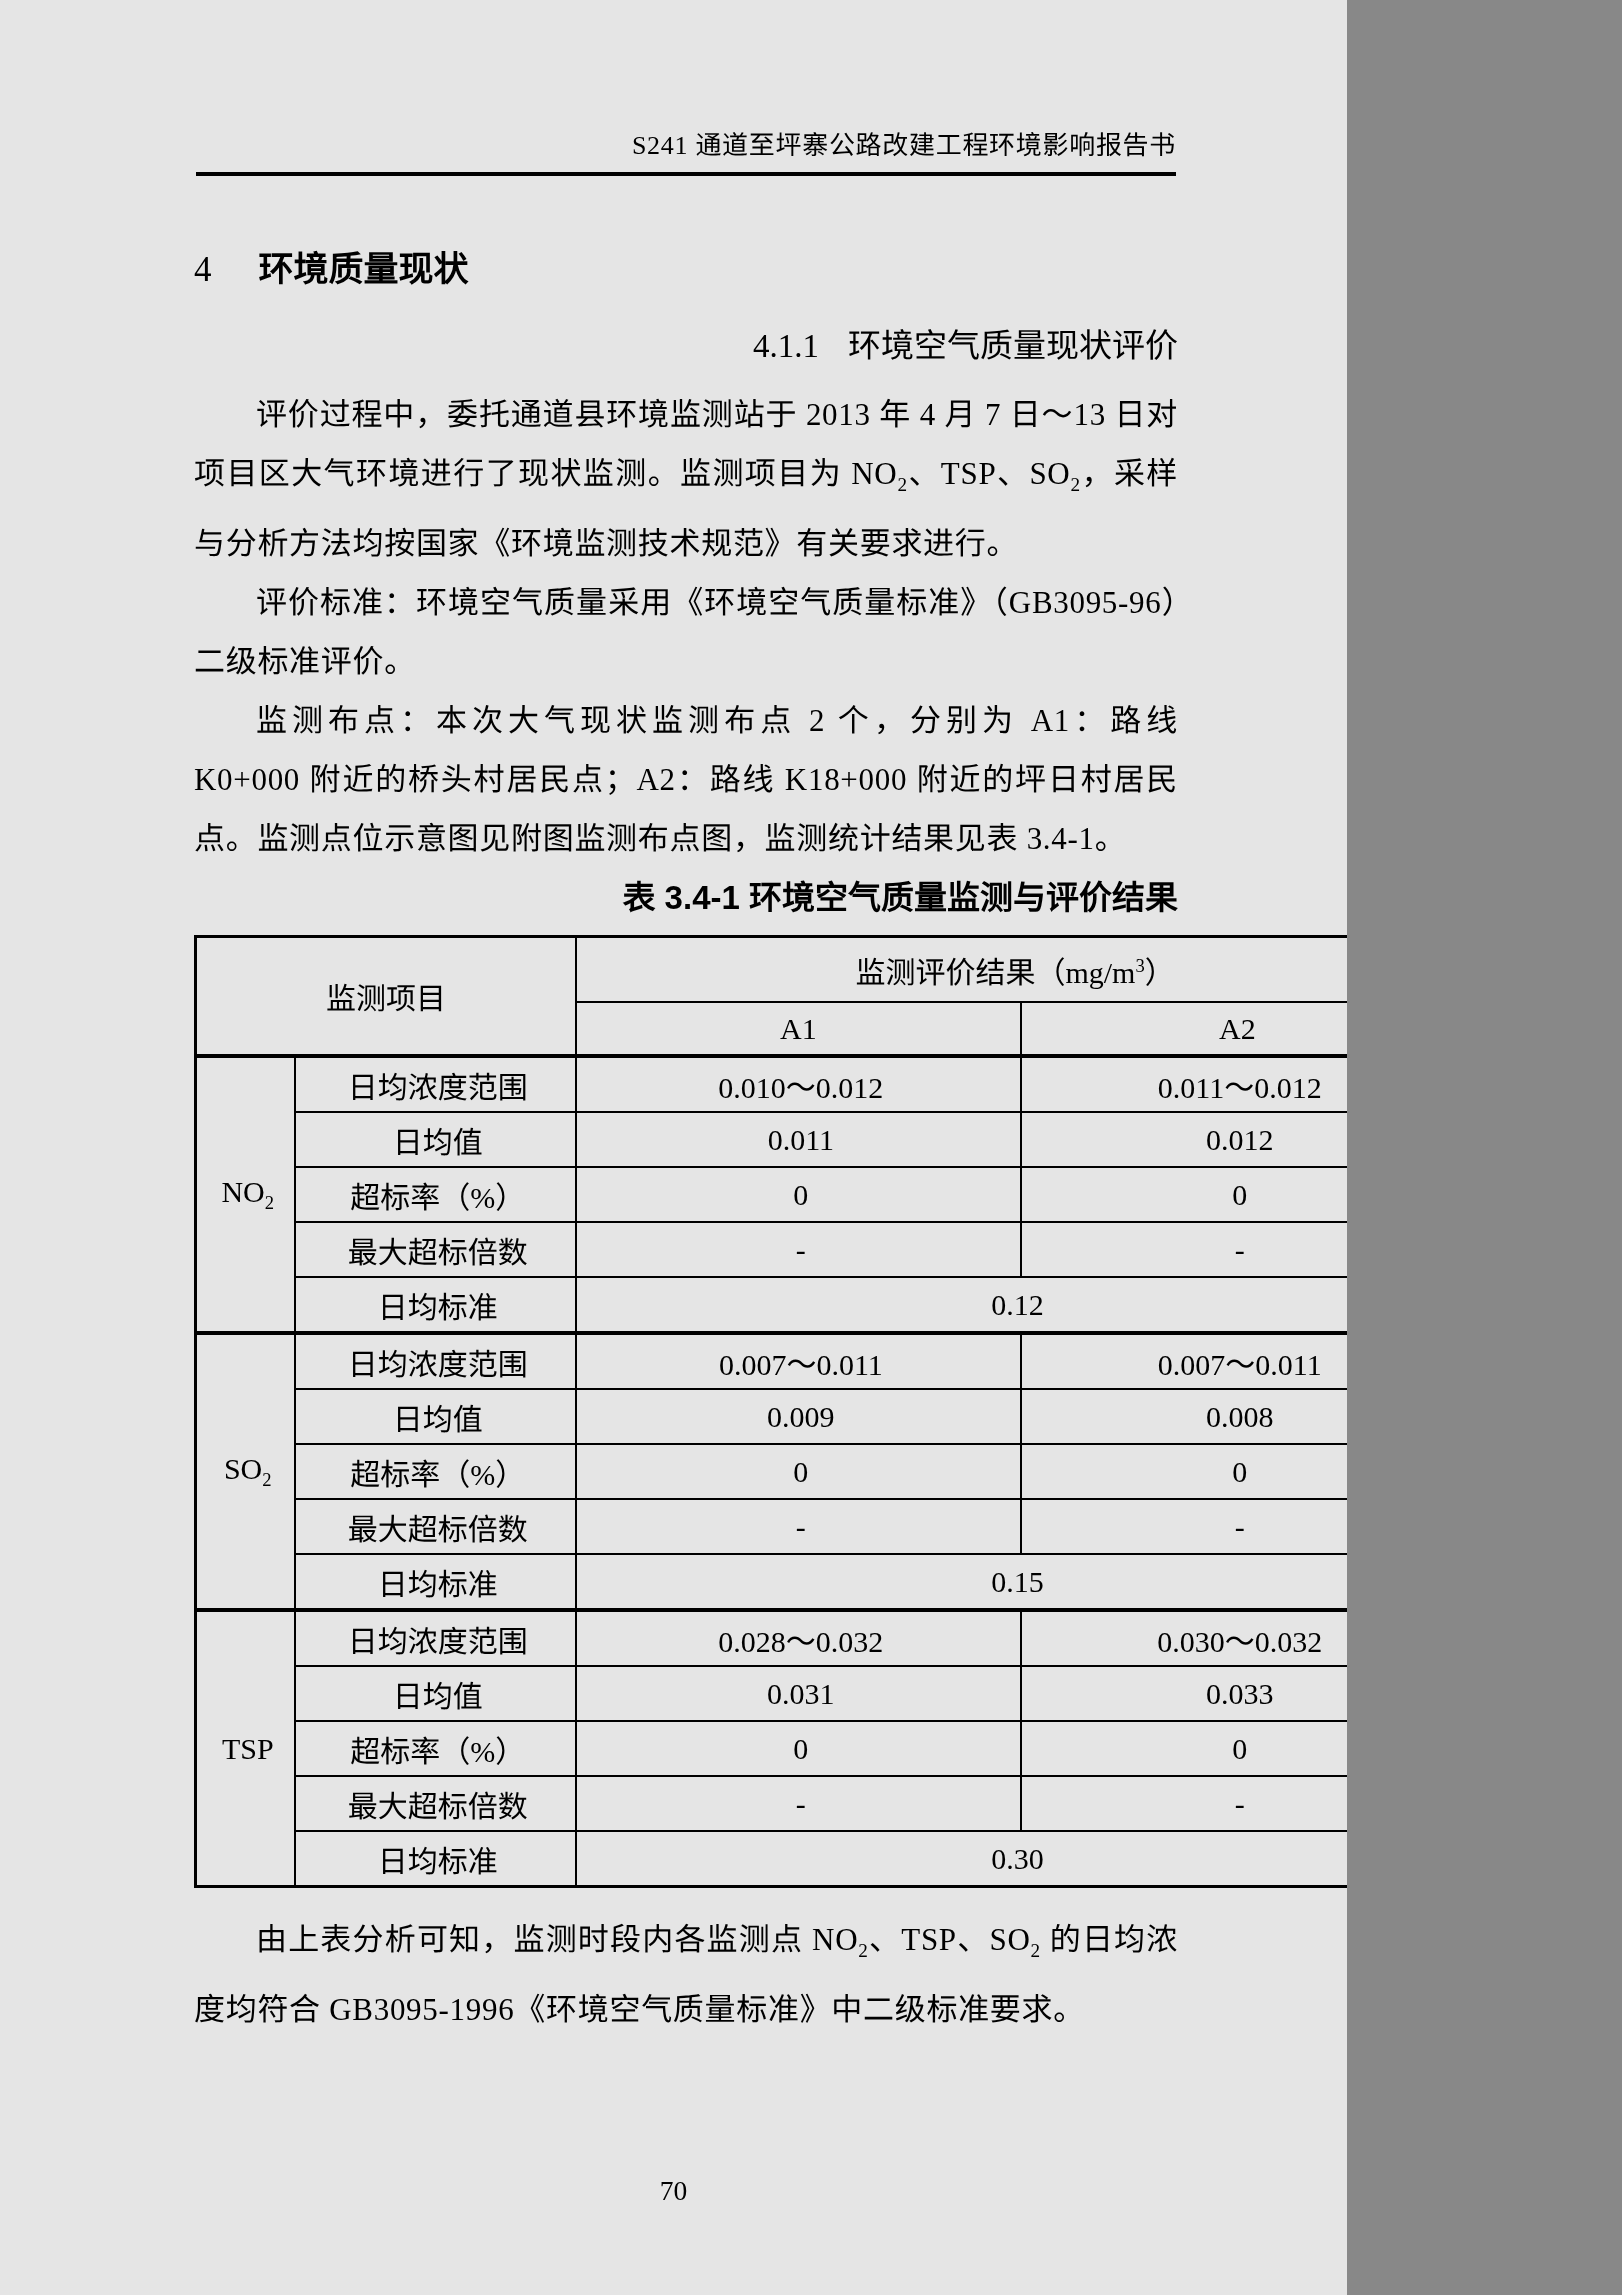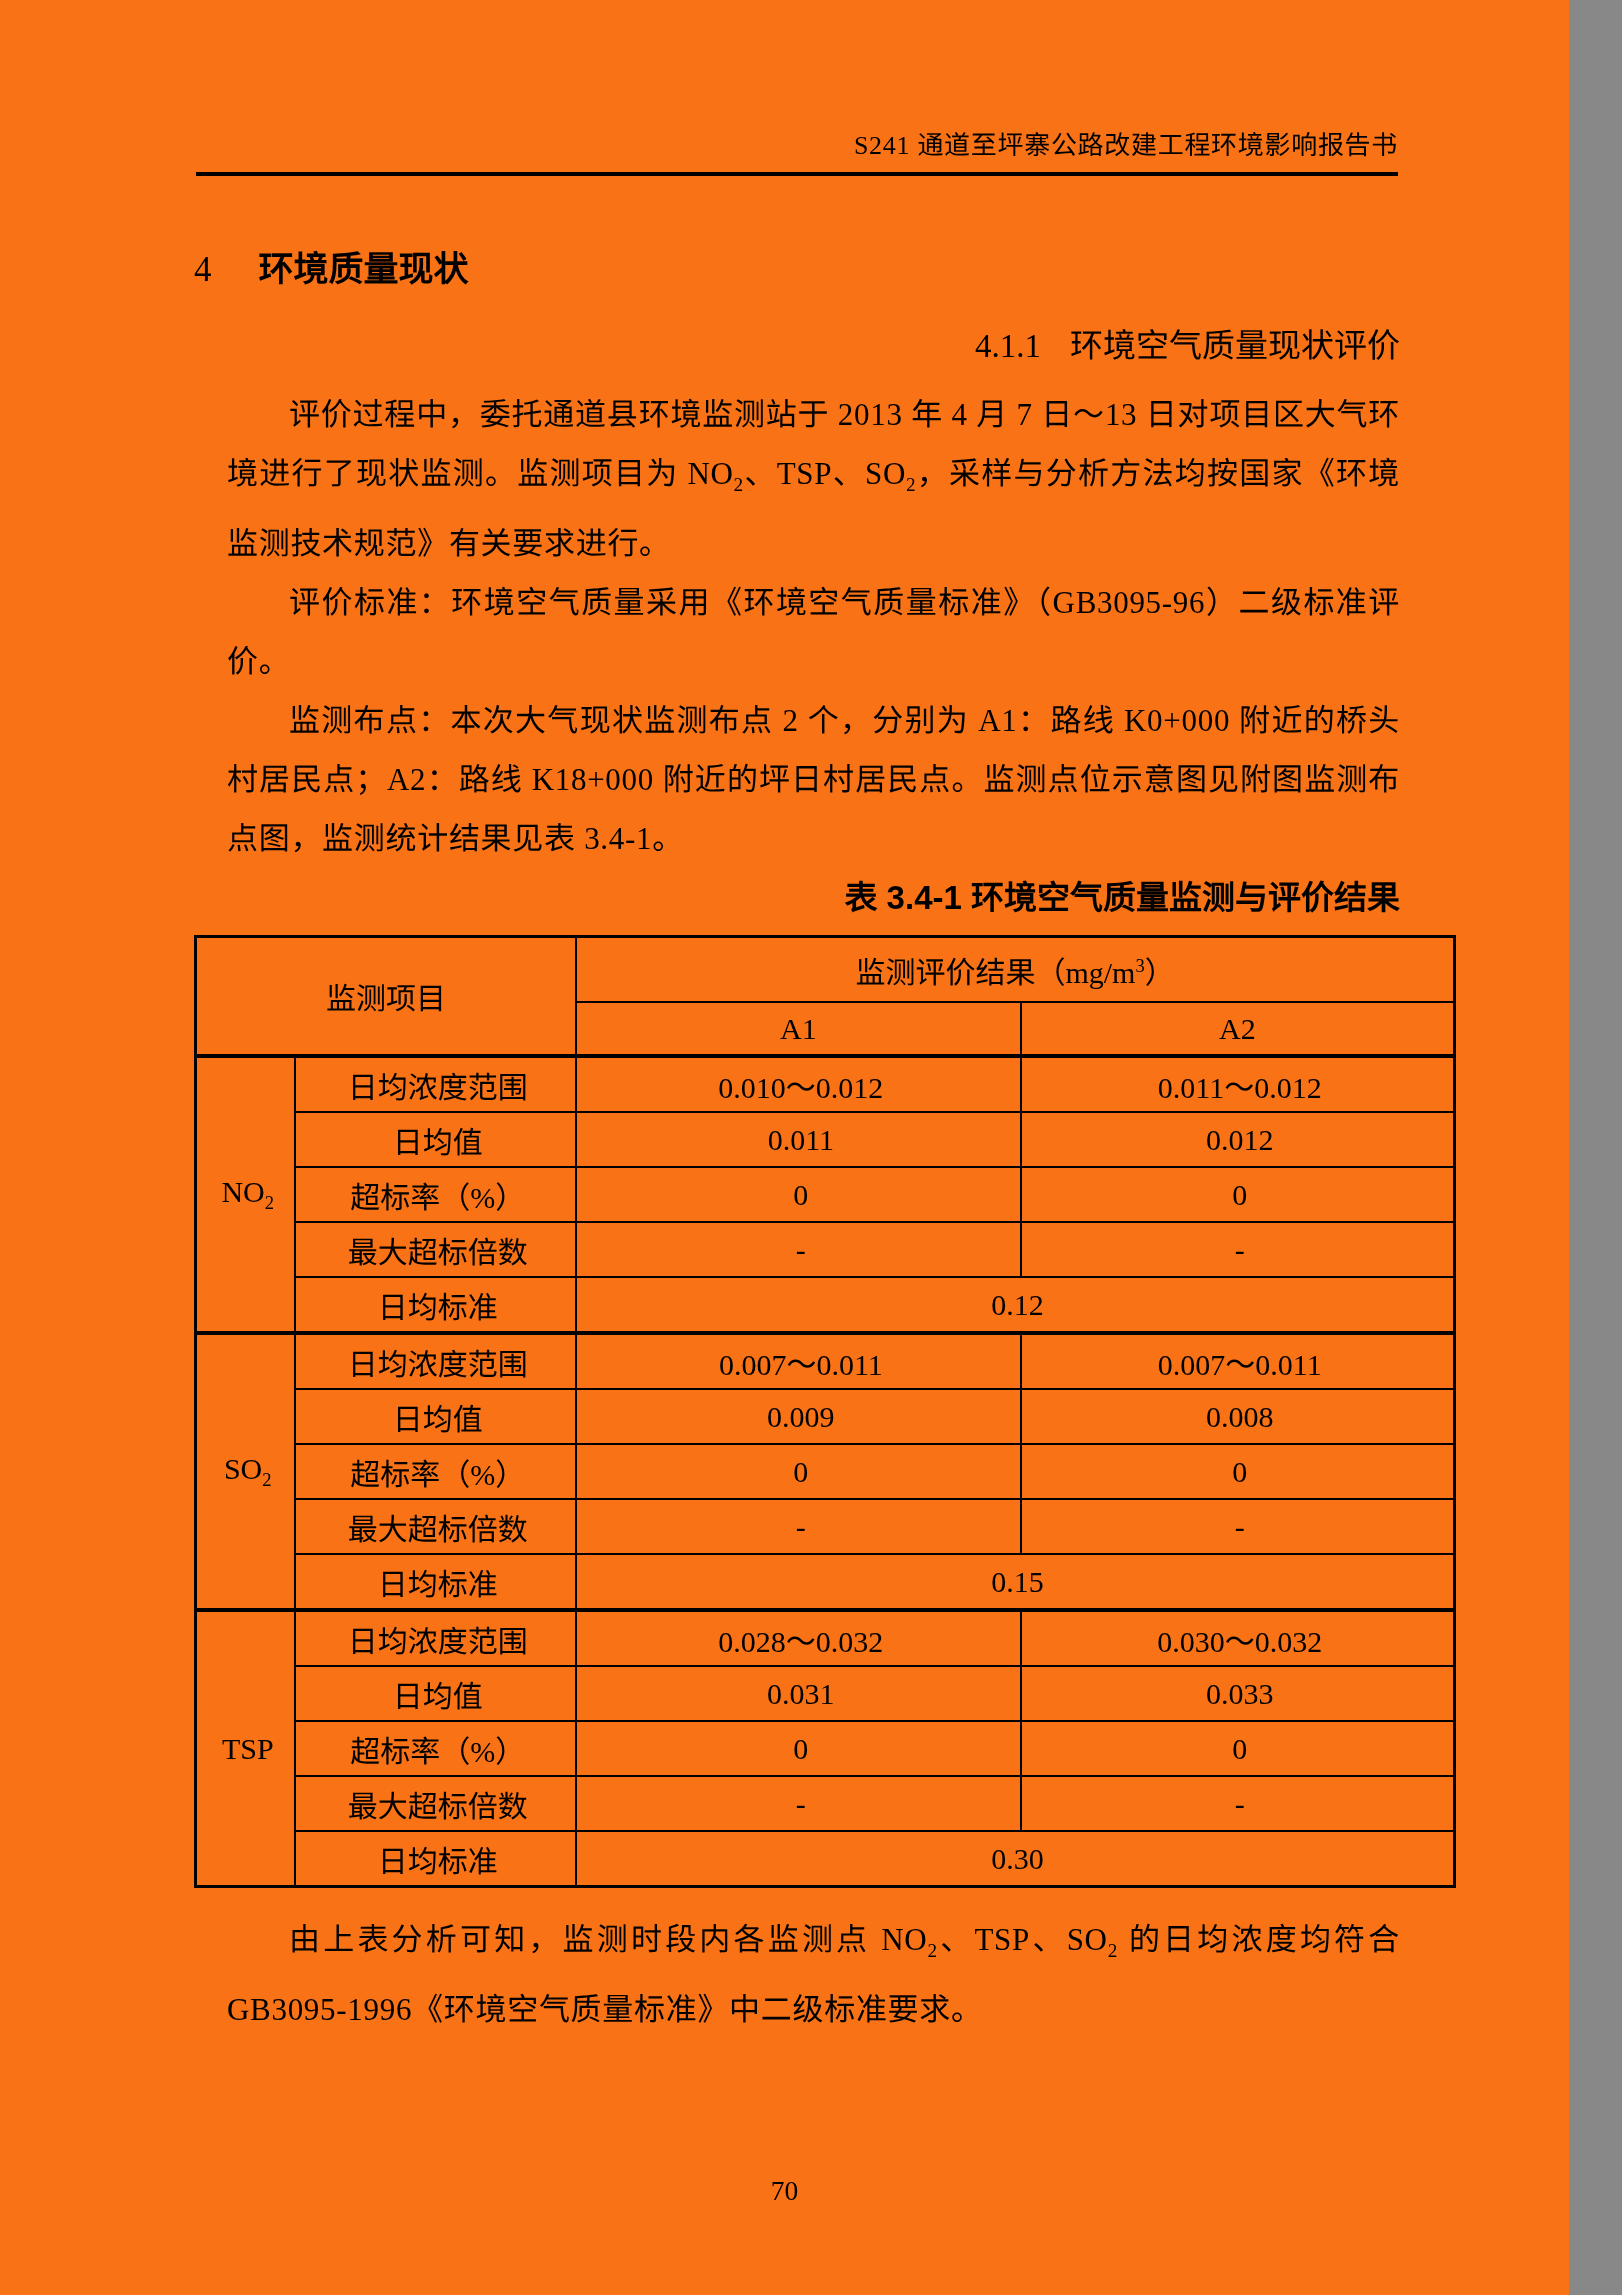--- a/index.html
+++ b/index.html
@@ -1,17 +1,17 @@
 <!DOCTYPE html>
 <html lang="zh-CN" style="font-size:10.5px"><head>
 <meta charset="utf-8">
 <style>
   html,body{margin:0;padding:0;background:#888;}
   .page{
-    width:1569px;height:2295px;background:#f97316;color:#000;
+    width:1347px;height:2295px;background:#e5e5e5;color:#000;
     position:relative;overflow:hidden;
     font-family:"Liberation Serif","DejaVu Serif",serif;
   }
   
   .doc-header{padding-top:130px;margin:0 171px 0 196px;}
   .header-title{
     text-align:right;font-size:26px;line-height:31px;
     letter-spacing:0.7px;white-space:nowrap;
   }
   .header-rule{border-top:4.6px solid #000;margin-top:10.5px;height:0;}
@@ -23,21 +23,21 @@
   }
   h1.sec .num{display:inline-block;min-width:23.6px;margin-right:41px;font-family:"Liberation Serif","DejaVu Serif",serif;font-weight:normal;}
   h2.subsec{
     margin:35px 0 0 0;font-weight:normal;font-size:33px;line-height:41px;text-align:right;
   }
   h2.subsec .num{display:inline-block;margin-right:29px;}
   p.body{
     font-size:31px;line-height:59px;margin:0;text-align:justify;
     letter-spacing:0.7px;
   }
-  p.indent{text-indent:62px;margin-left:33px;}
+  p.indent{text-indent:62px;}
   p.first{margin-top:18.3px;}
   sub{font-size:0.62em;}
   sup{font-size:0.62em;}
   
   .table-caption{
     margin-top:9.2px;text-align:right;font-size:33px;line-height:41px;
     font-family:"Liberation Sans","DejaVu Sans",sans-serif;font-weight:bold;
   }
   table.aq{
     margin-top:17px;border-collapse:collapse;table-layout:fixed;

